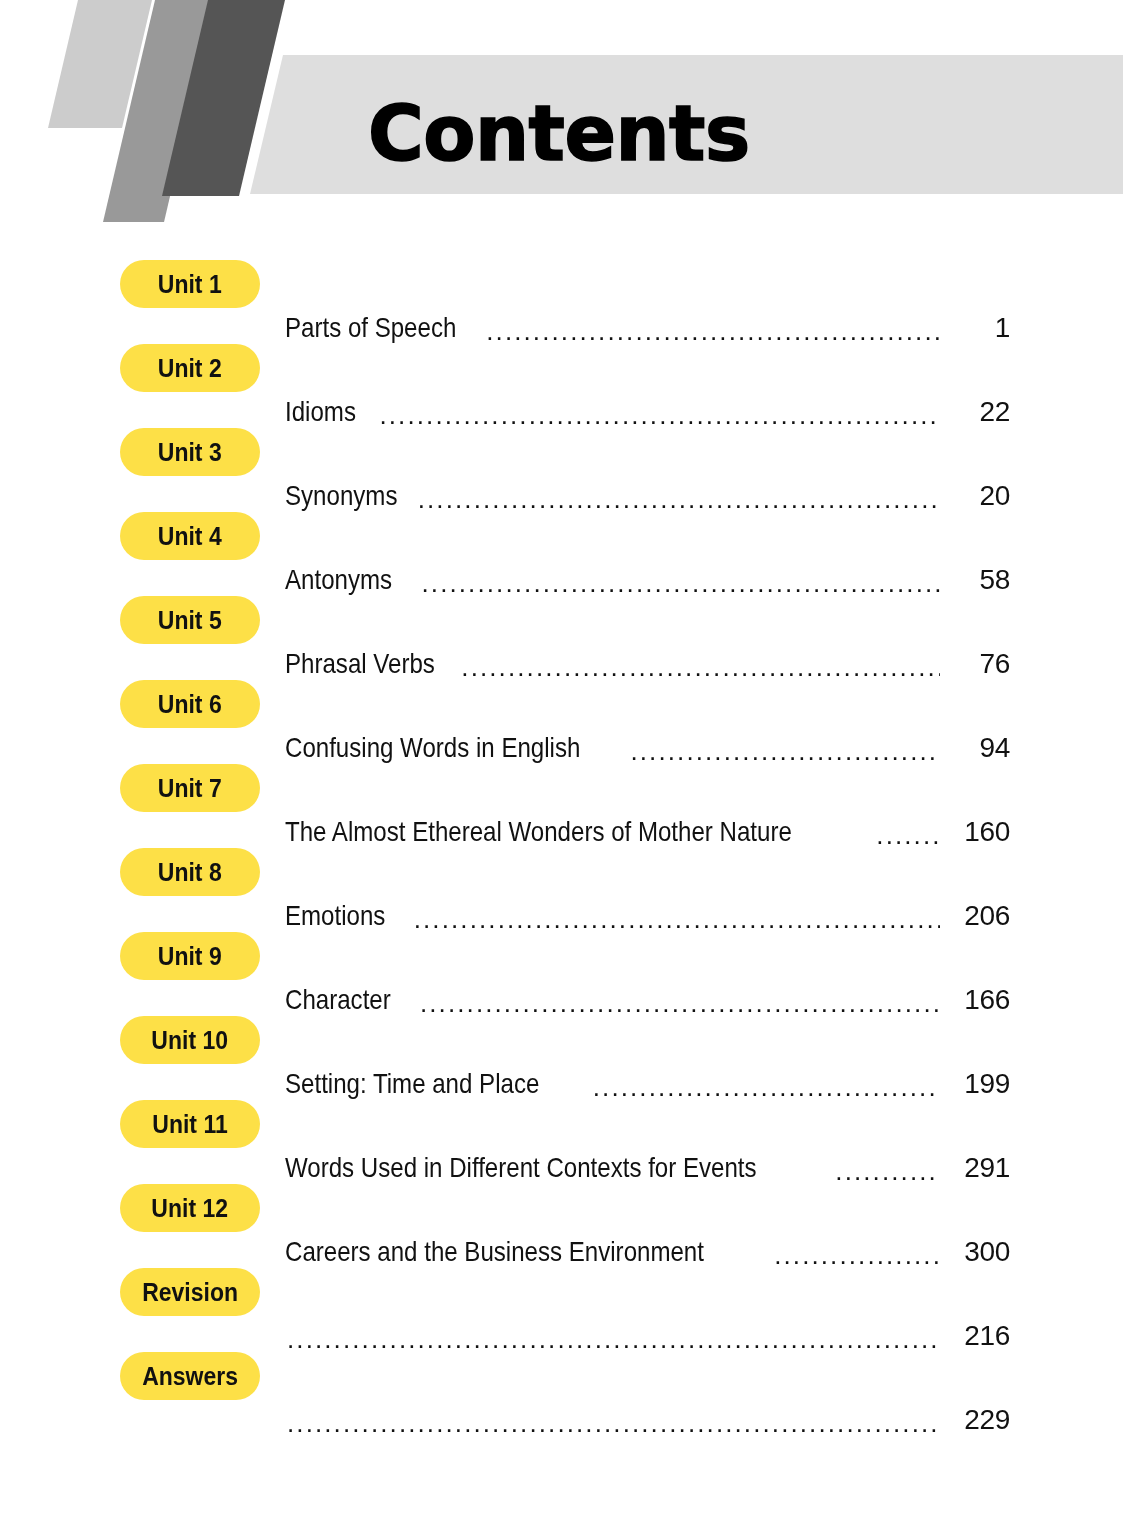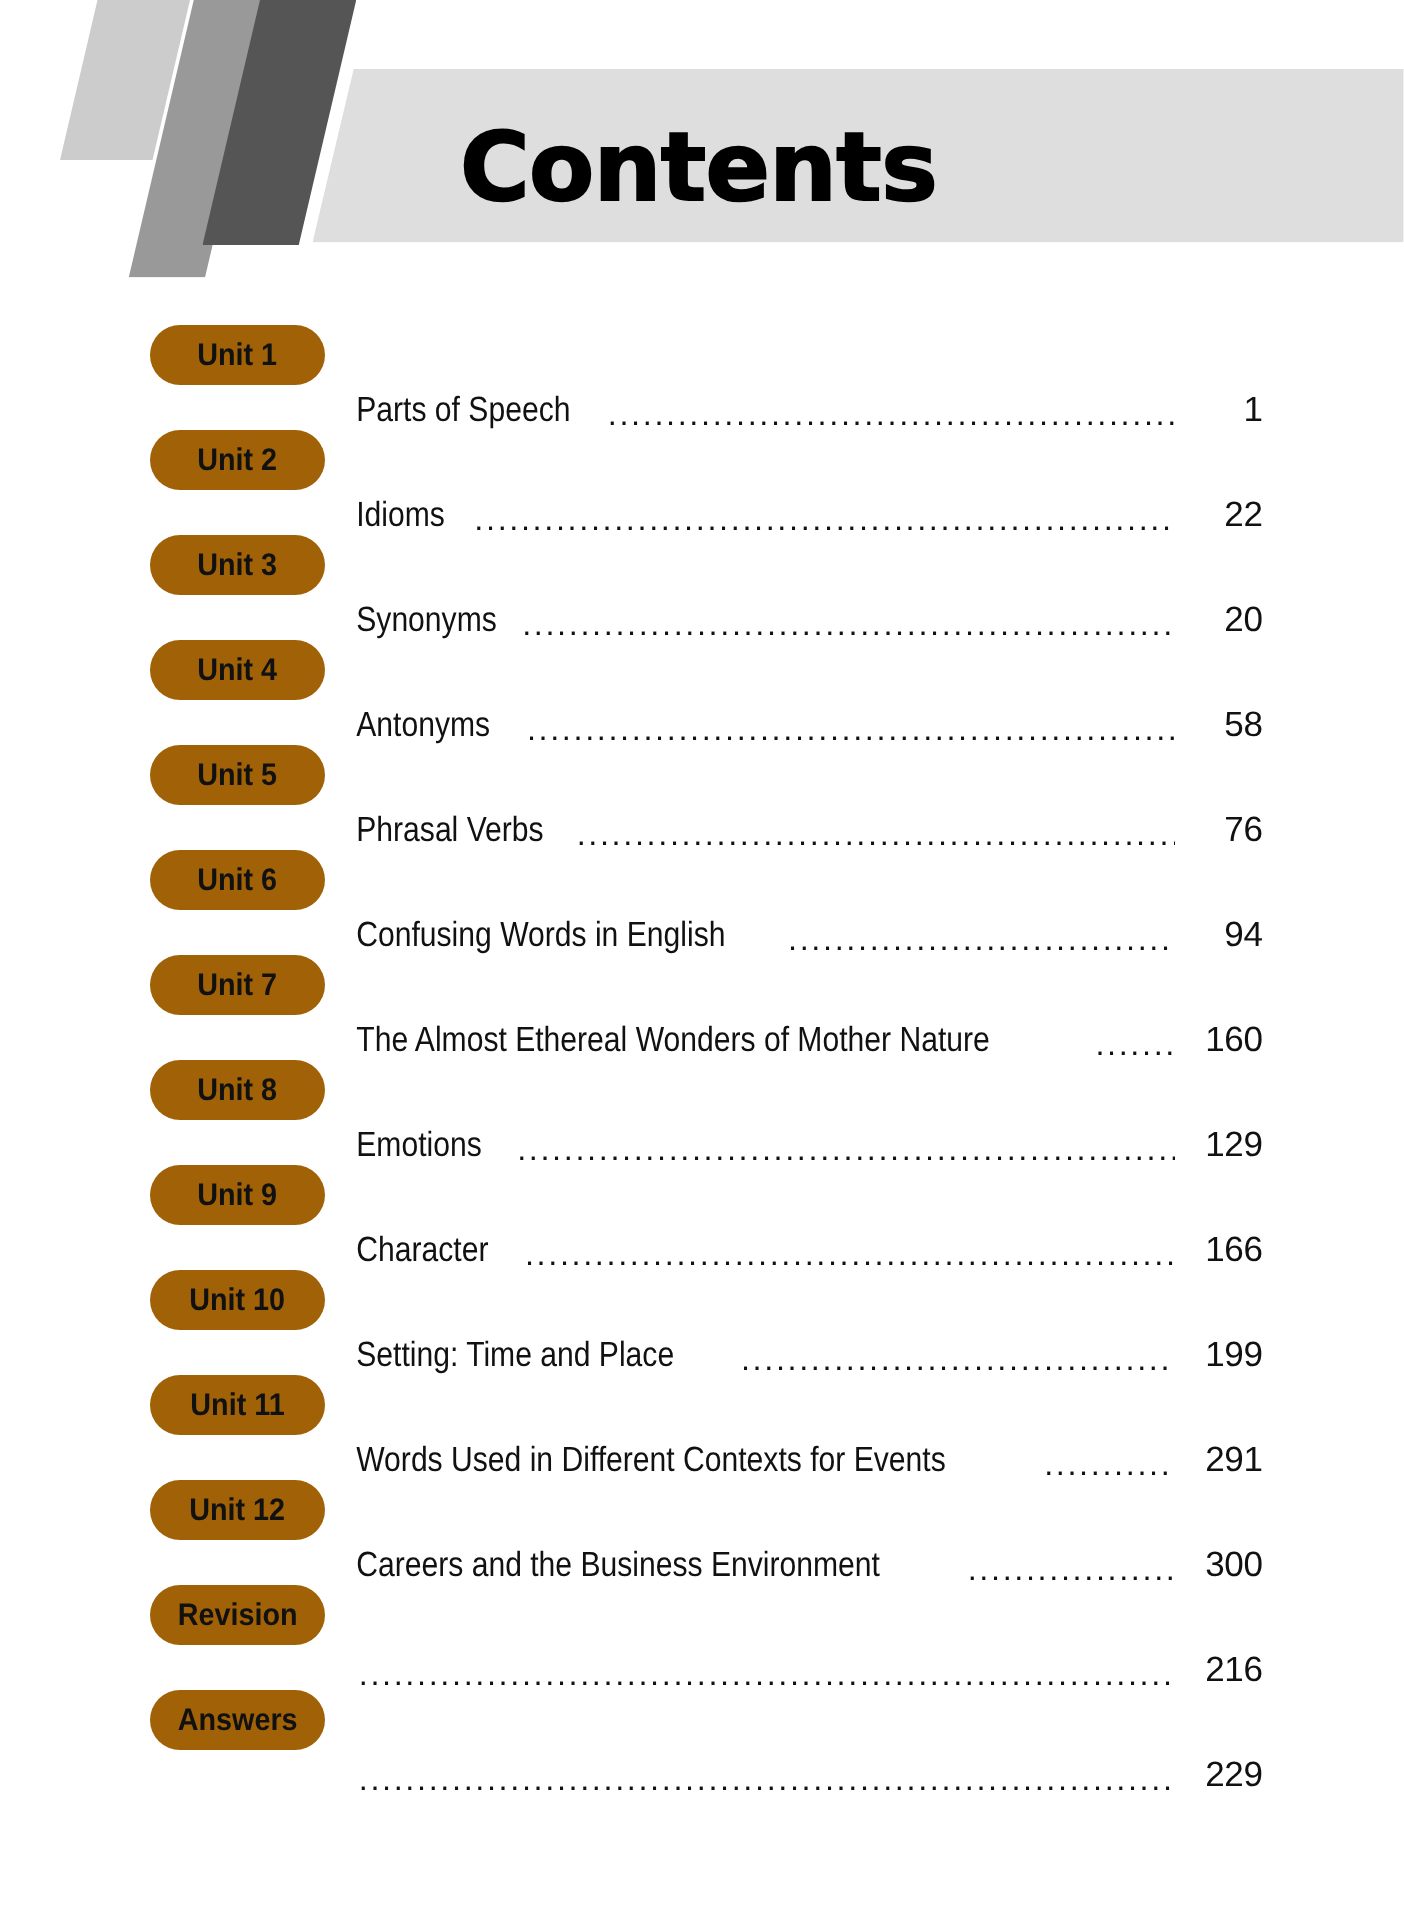--- a/index.html
+++ b/index.html
@@ -87,21 +87,21 @@
     height: 48px;
     margin-bottom: 36px;
   }
   .unit-pill {
     position: absolute;
     left: 120px;
     top: 0;
     width: 140px;
     height: 48px;
     border-radius: 24px;
-    background: #a16207;
+    background: #fde047;
     display: flex;
     align-items: center;
     justify-content: center;
     box-sizing: border-box;
   }
   .unit-pill-label {
     font-size: 25px;
     font-weight: bold;
     color: #111111;
     font-family: "Liberation Sans", "DejaVu Sans", sans-serif;
@@ -241,21 +241,21 @@
         <span class="page-num">160</span>
       </div>
     </div>
     <div class="toc-row">
       <div class="unit-pill">
         <span class="unit-pill-label">Unit 8</span>
       </div>
       <div class="entry">
         <span class="entry-title spaced">Emotions</span>
         <span class="leader"></span>
-        <span class="page-num">129</span>
+        <span class="page-num">206</span>
       </div>
     </div>
     <div class="toc-row">
       <div class="unit-pill">
         <span class="unit-pill-label">Unit 9</span>
       </div>
       <div class="entry">
         <span class="entry-title spaced">Character</span>
         <span class="leader"></span>
         <span class="page-num">166</span>

